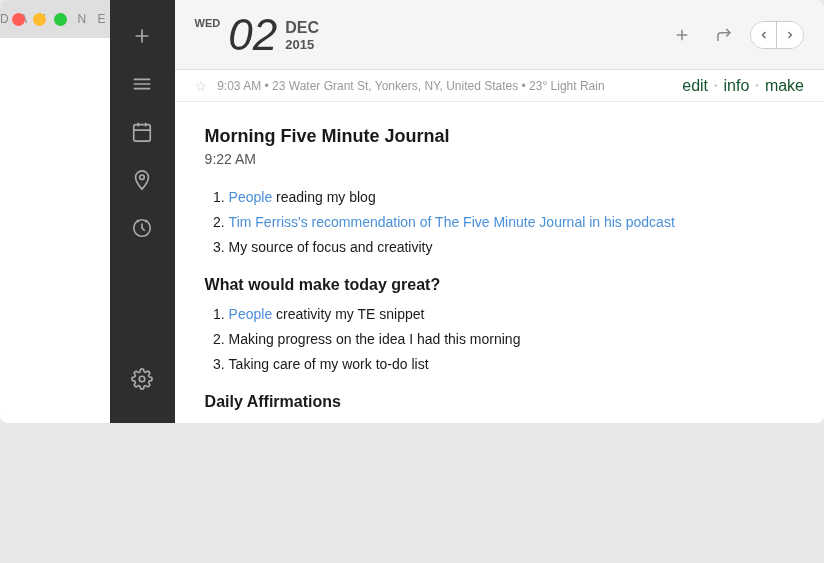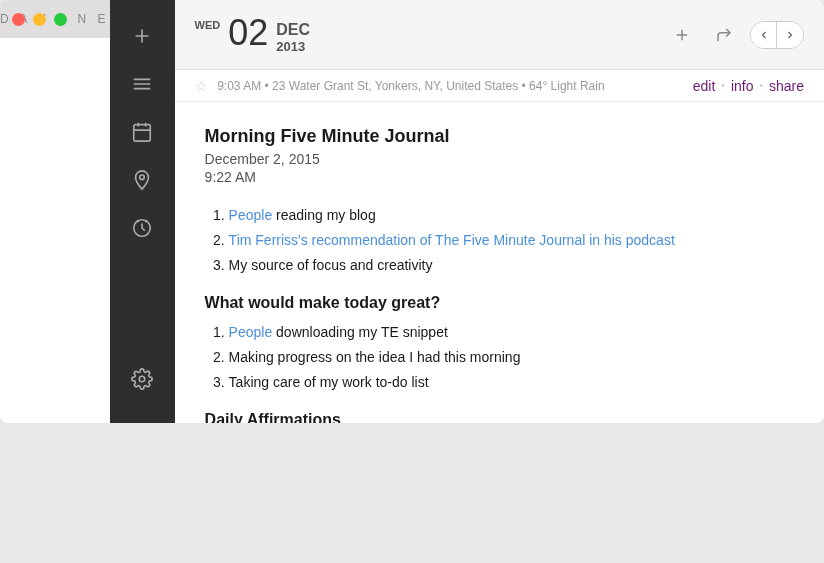--- a/index.html
+++ b/index.html
@@ -131,24 +131,25 @@
     }
 
     .day-of-week {
       font-size: 11px;
       color: #555;
       font-weight: 600;
       margin-top: 4px;
     }
 
     .day-number {
-      font-size: 36px;
+      font-size: 44px;
       font-weight: 300;
       color: #333;
       line-height: 1;
+      font-style: italic;
     }
 
     .month-year {
       display: flex;
       flex-direction: column;
       margin-top: 6px;
     }
 
     .month {
       font-size: 16px;
@@ -225,22 +226,22 @@
     }
 
     .meta-actions {
       margin-left: auto;
       display: flex;
       align-items: center;
       gap: 6px;
     }
 
     .meta-action-btn {
-      font-size: 14px;
-      color: #701a75;
+      font-size: 16px;
+      color: #14532d;
       cursor: pointer;
     }
 
     .meta-dot {
       color: #ccc;
       font-size: 10px;
     }
 
     
     .journal-content {
@@ -382,21 +383,21 @@
     </div>
 
     <div class="content">
 
       <div class="header-bar">
         <div class="date-display">
           <span class="day-of-week">WED</span>
           <span class="day-number">02</span>
           <div class="month-year">
             <span class="month">DEC</span>
-            <span class="year">2013</span>
+            <span class="year">2015</span>
           </div>
         </div>
         <div class="header-actions">
           <div class="header-btn">
             <svg width="18" height="18" viewBox="0 0 24 24" fill="none" stroke="currentColor" stroke-width="2">
               <line x1="12" y1="5" x2="12" y2="19"></line>
               <line x1="5" y1="12" x2="19" y2="12"></line>
             </svg>
           </div>
           <div class="header-btn">
@@ -420,52 +421,51 @@
         </div>
       </div>
 
       <div class="meta-bar">
         <span class="star-icon">☆</span>
         <span class="meta-text">
           <span>9:03 AM</span>
           <span> • </span>
           <span>23 Water Grant St, Yonkers, NY, United States</span>
           <span> • </span>
-          <span>64° Light Rain</span>
+          <span>23° Light Rain</span>
         </span>
         <div class="meta-actions">
           <span class="meta-action-btn">edit</span>
           <span class="meta-dot">•</span>
           <span class="meta-action-btn">info</span>
           <span class="meta-dot">•</span>
-          <span class="meta-action-btn">share</span>
+          <span class="meta-action-btn">make</span>
         </div>
       </div>
 
       <div class="journal-content">
         <div class="entry-title">Morning Five Minute Journal</div>
-        <div class="entry-date">December 2, 2015</div>
         <div class="entry-time">9:22 AM</div>
 
         <ol class="numbered-list">
           <li>
             <a class="link-blue">People</a><span> reading my blog</span>
           </li>
           <li>
             <a class="link-blue">Tim Ferriss's recommendation of The Five Minute Journal in his podcast</a>
           </li>
           <li>
             <span>My source of focus and creativity</span>
           </li>
         </ol>
 
         <div class="section-heading">What would make today great?</div>
         <ol class="numbered-list">
           <li>
-            <a class="link-blue">People</a><span> downloading my TE snippet</span>
+            <a class="link-blue">People</a><span> creativity my TE snippet</span>
           </li>
           <li>
             <span>Making progress on the idea I had this morning</span>
           </li>
           <li>
             <span>Taking care of my work to-do list</span>
           </li>
         </ol>
 
         <div class="section-heading">Daily Affirmations</div>

